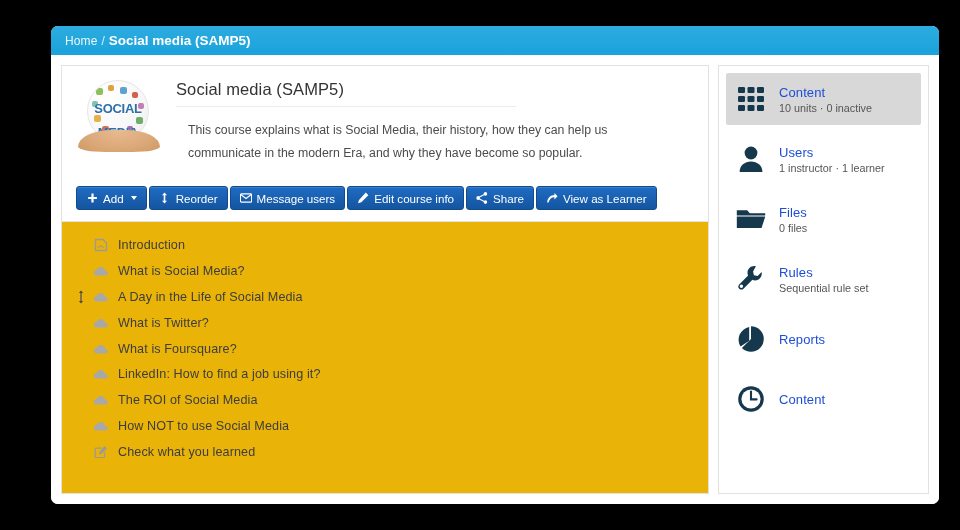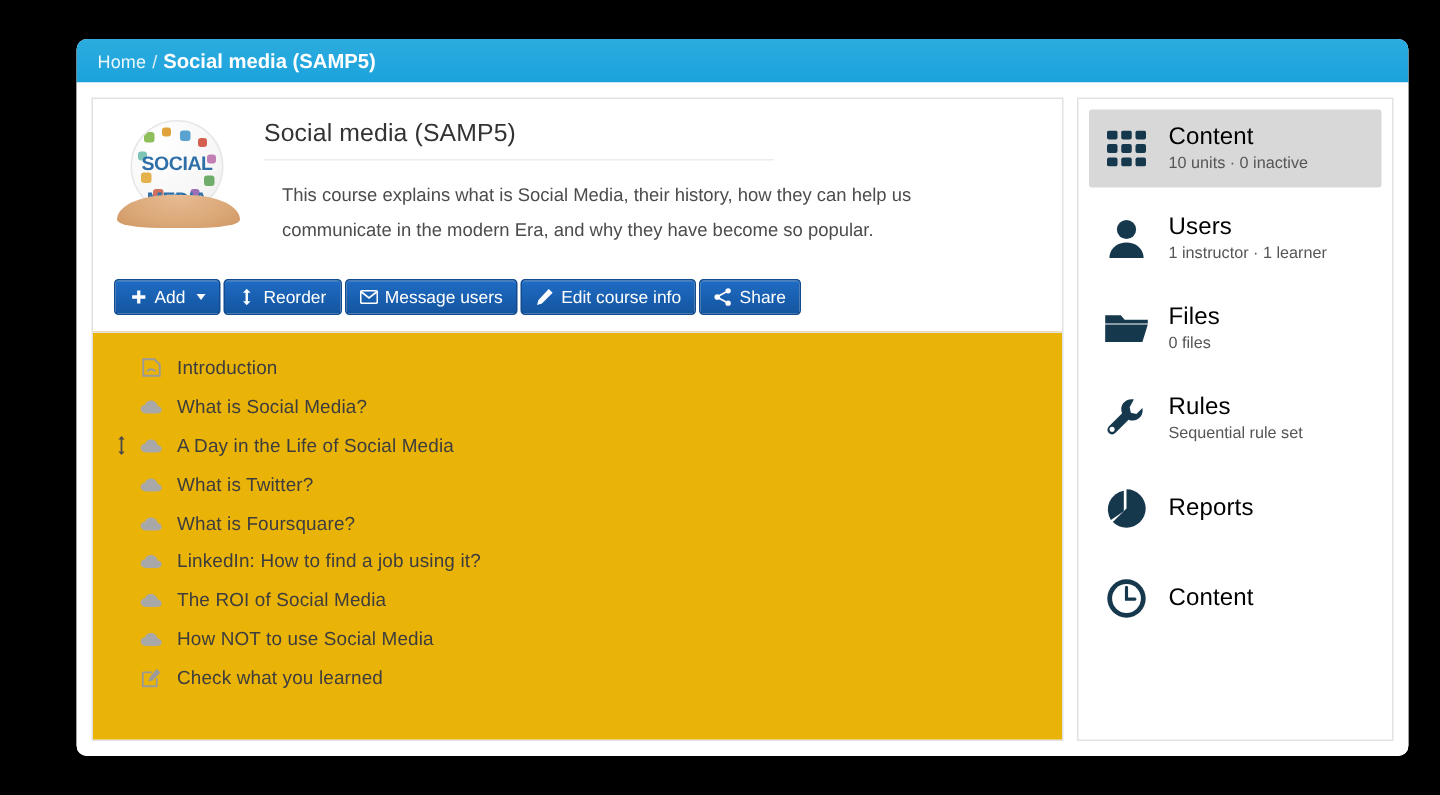--- a/index.html
+++ b/index.html
@@ -242,22 +242,22 @@
     width: 34px;
     min-width: 34px;
     height: 34px;
     display: flex;
     align-items: center;
     justify-content: center;
     color: #16384d;
   }
   .side-text { display: flex; flex-direction: column; gap: 2px; }
   .side-title {
-    font-size: 16px;
-    color: #000000;
+    font-size: 13px;
+    color: #1d4ed8;
     font-weight: normal;
     letter-spacing: .1px;
   }
   .side-sub {
     font-size: 10.8px;
     color: #555555;
   }
 </style>
 </head>
 <body>
@@ -348,20 +348,28 @@
             <svg width="12" height="12" viewBox="0 0 12 12">
                 <circle cx="9.4" cy="1.9" r="1.8" fill="#ffffff"></circle>
                 <circle cx="9.4" cy="10.1" r="1.8" fill="#ffffff"></circle>
                 <circle cx="2.2" cy="6" r="1.9" fill="#ffffff"></circle>
                 <path d="M3.4 5.1 8.3 2.5M3.4 6.9l4.9 2.6" stroke="#ffffff" stroke-width="1.1" fill="none"></path>
               </svg>
           </span>
           <span>Share</span>
         </div>
 
+        <div class="tb-btn">
+          <span class="tb-ico">
+            <svg width="12" height="12" viewBox="0 0 12 12">
+                <path d="M1.2 10.4C1.6 5.6 4.6 3.2 8.4 3.1V0.9L11.6 4.2 8.4 7.4V5.2C5.6 5.3 3.4 6.9 2.6 10.6z" fill="#ffffff"></path>
+              </svg>
+          </span>
+          <span>View as Learner</span>
+        </div>
 
       </div>
 
       <div id="list-wrap">
 
         <div class="unit-row">
           <span class="unit-handle"></span>
           <span class="unit-icon">
             <svg width="14" height="14" viewBox="0 0 14 14">
                 <path d="M1.5 1.5h7.4l3.6 3.6v7.4H1.5z" fill="none" stroke="#9a9a9a" stroke-width="1.3"></path>

